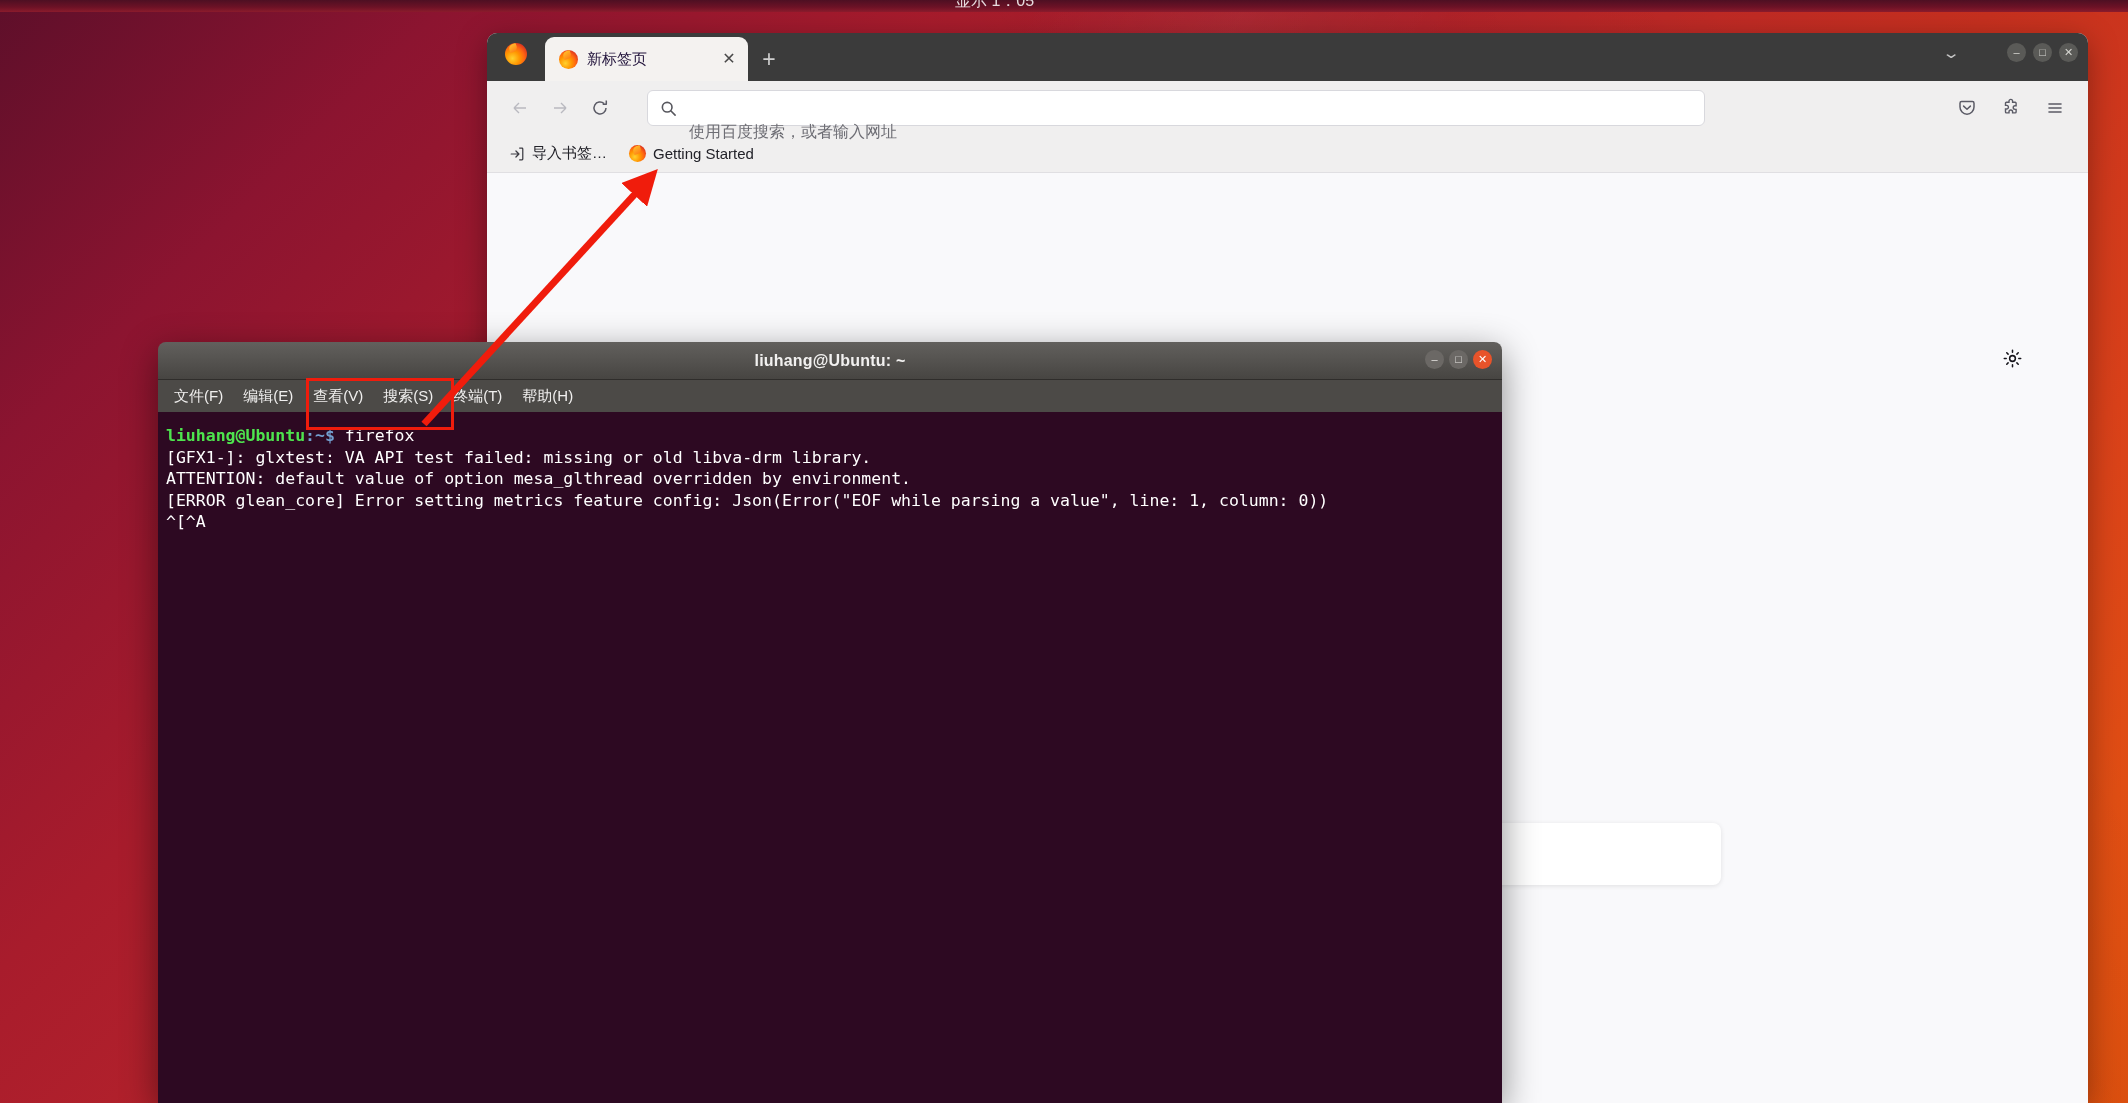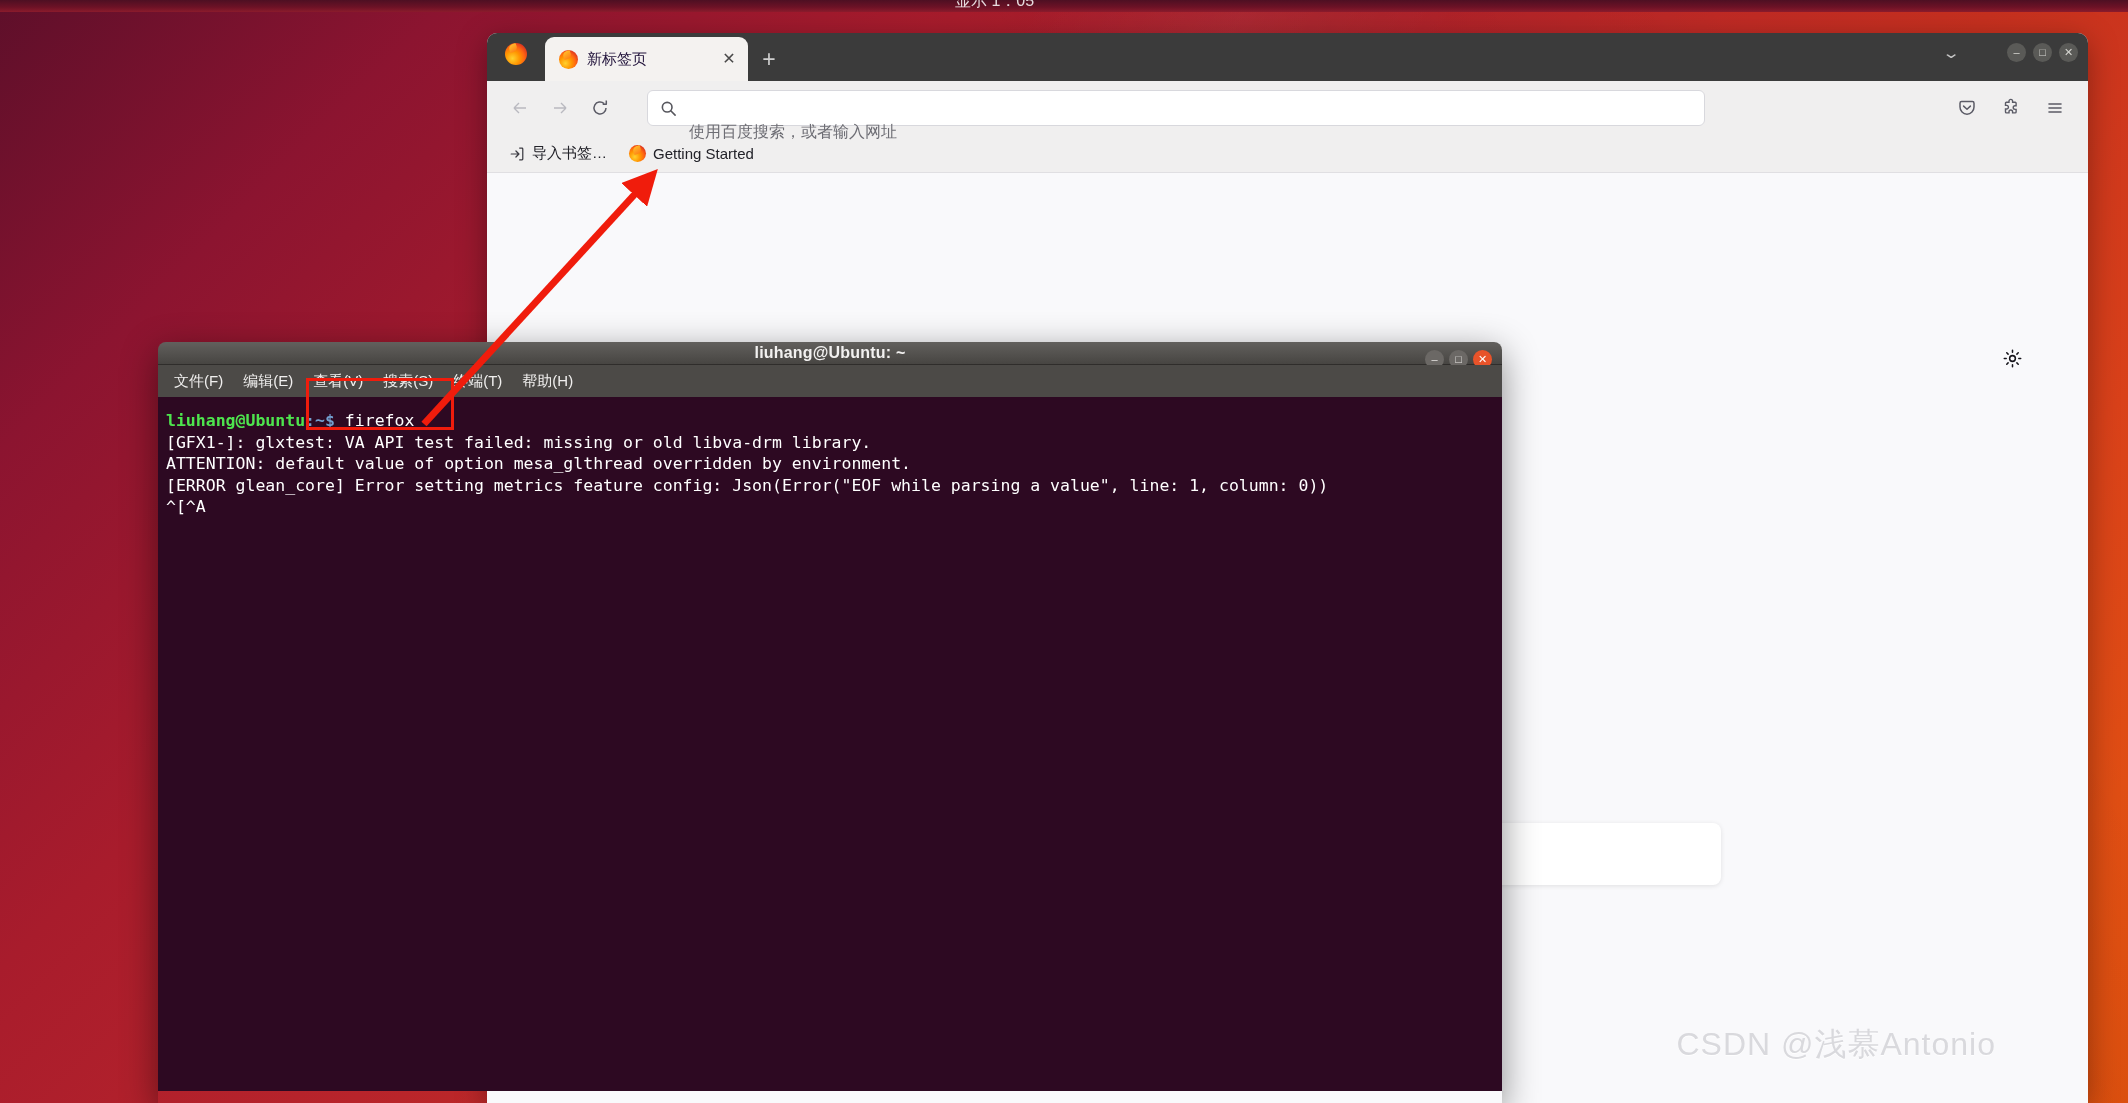--- a/index.html
+++ b/index.html
@@ -286,21 +286,21 @@
     width: 1344px;
     height: 761px;
     z-index: 30;
     box-shadow: 0 10px 36px rgba(0,0,0,.45);
     border-top-left-radius: 8px;
     border-top-right-radius: 8px;
     overflow: hidden;
   }
   #term-titlebar {
     position: relative;
-    height: 23px;
+    height: 38px;
     background: linear-gradient(180deg, #62605d 0%, #474542 100%);
     display: flex; align-items: center; justify-content: center;
     border-bottom: 1px solid #2f2d2b;
   }
   #term-title {
     font-size: 16px;
     color: #f2f1f0;
     font-weight: bold;
     letter-spacing: .2px;
   }
@@ -492,21 +492,20 @@
           <div class="tile-label">ctrip</div>
         </div>
 
         <div class="tile">
           <div class="tile-box empty"></div>
           <div class="tile-label"></div>
         </div>
 
       </div>
 
-      <div id="watermark">CSDN @浅慕Antonio</div>
     </div>
   </div>
 
   <div id="terminal-window">
 
     <div id="term-titlebar">
       <div id="term-title">liuhang@Ubuntu: ~</div>
       <div id="term-winctl">
         <span class="tbtn">–</span>
         <span class="tbtn">□</span>

